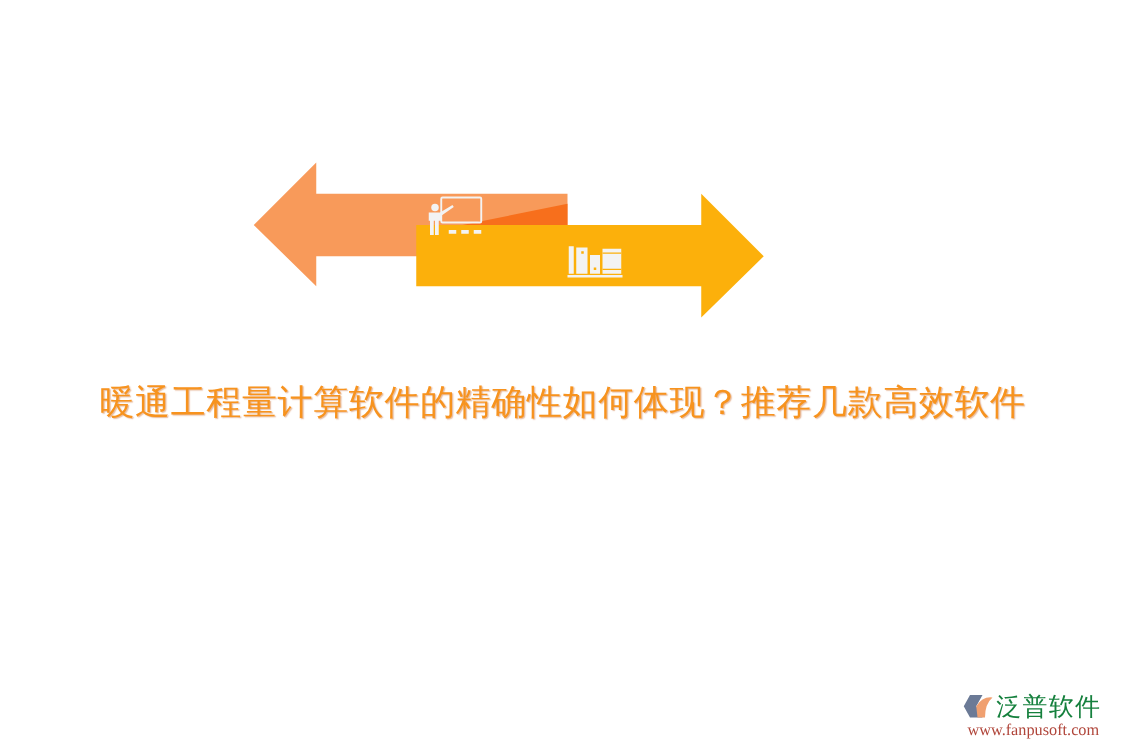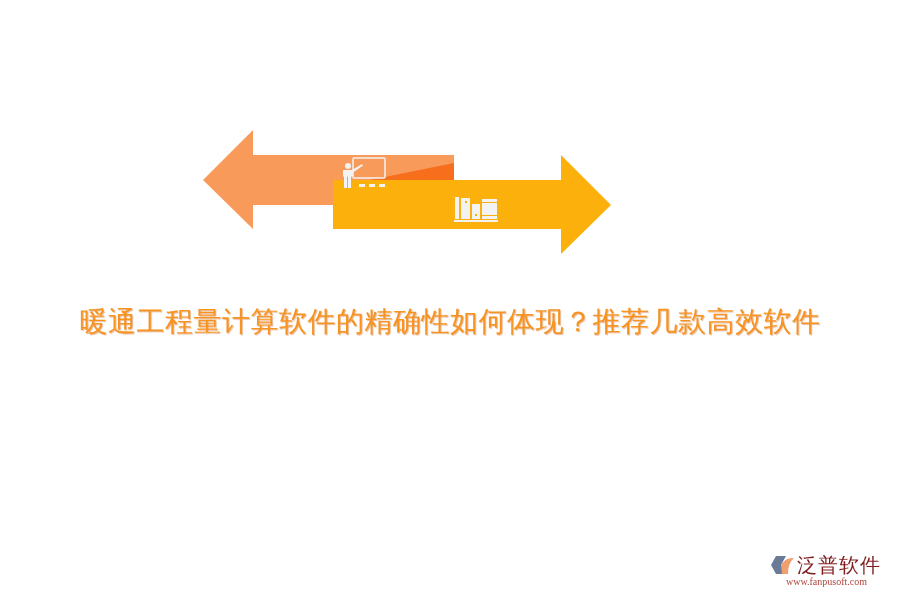--- a/index.html
+++ b/index.html
@@ -10,25 +10,25 @@
       position: absolute; left: 0; top: 303px; width: 900px;
       text-align: center; font-size: 28px; font-weight: normal;
       color: #f7931e; letter-spacing: 0.5px;
       text-shadow: 1px 1px 1px #e6b89a;
       white-space: nowrap;
     }
     .logo { position: absolute; left: 770px; top: 552px; width: 125px; height: 40px; }
     .logo-mark { position: absolute; left: 0; top: 2px; width: 26px; height: 22px; }
     .logo-name {
       position: absolute; left: 27px; top: 0px; font-size: 20px;
-      color: #7f1d1d; font-family: "DejaVu Sans", "Liberation Sans", sans-serif;
+      color: #15803d; font-family: "DejaVu Sans", "Liberation Sans", sans-serif;
       letter-spacing: 1px; white-space: nowrap;
     }
     .logo-url {
-      position: absolute; left: 16px; top: 24px; font-size: 10px;
+      position: absolute; left: 4px; top: 24px; font-size: 13px;
       color: #b0453a; font-family: "Liberation Serif", "DejaVu Serif", serif;
       white-space: nowrap;
     }
   </style>
 </head>
 <body>
 
 <svg class="graphic" viewBox="0 0 900 300" width="900" height="300">
 
   <g>

